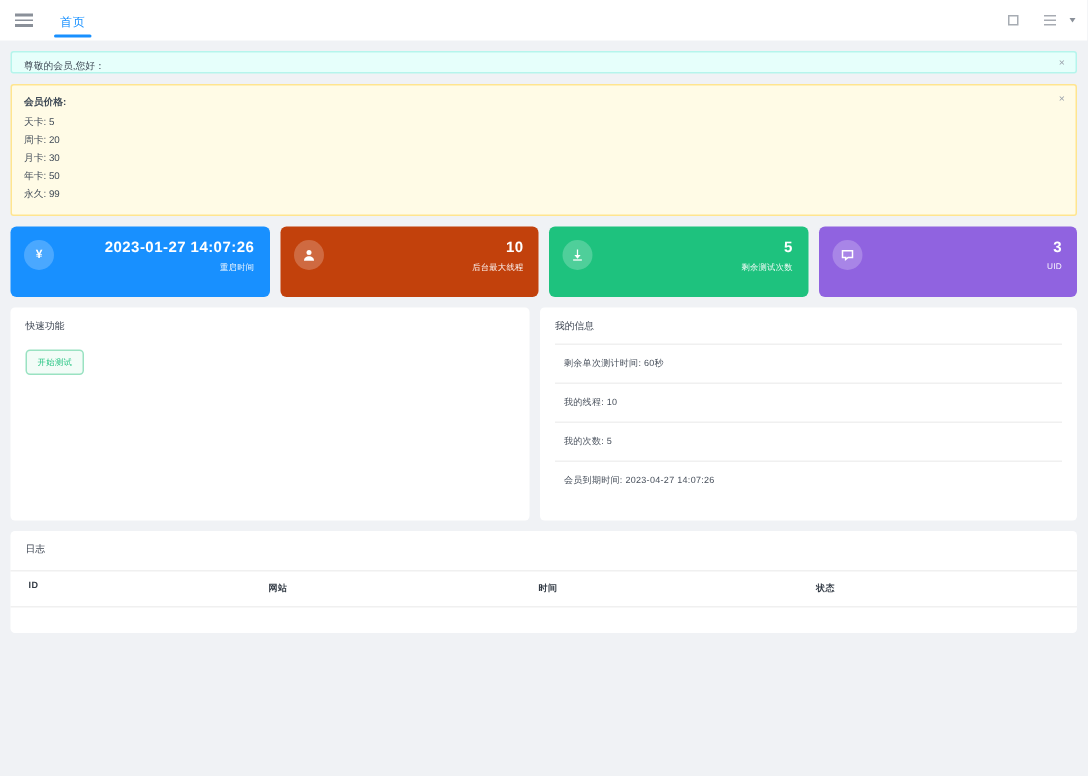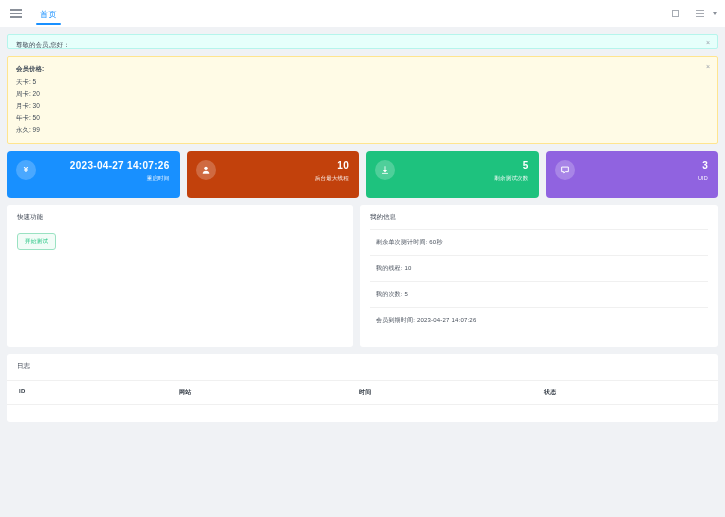--- a/index.html
+++ b/index.html
@@ -158,21 +158,21 @@
       <div class="price-line">永久: 99</div>
       <span class="alert-close">×</span>
     </div>
 
     <div class="stats">
 
       <div class="stat stat-c1">
         <div class="stat-ico">
           <span class="yen">¥</span>
         </div>
-        <div class="stat-val">2023-04-27 14:07:26</div>
+        <div class="stat-val">2023-01-27 14:07:26</div>
         <div class="stat-lbl">重启时间</div>
       </div>
 
       <div class="stat stat-c2">
         <div class="stat-ico">
           <svg width="10" height="10" viewBox="0 0 24 24" fill="#fff">
             <circle cx="12" cy="8" r="4"></circle>
             <path d="M4 21c0-4.4 3.6-7 8-7s8 2.6 8 7z"></path>
           </svg>
         </div>

